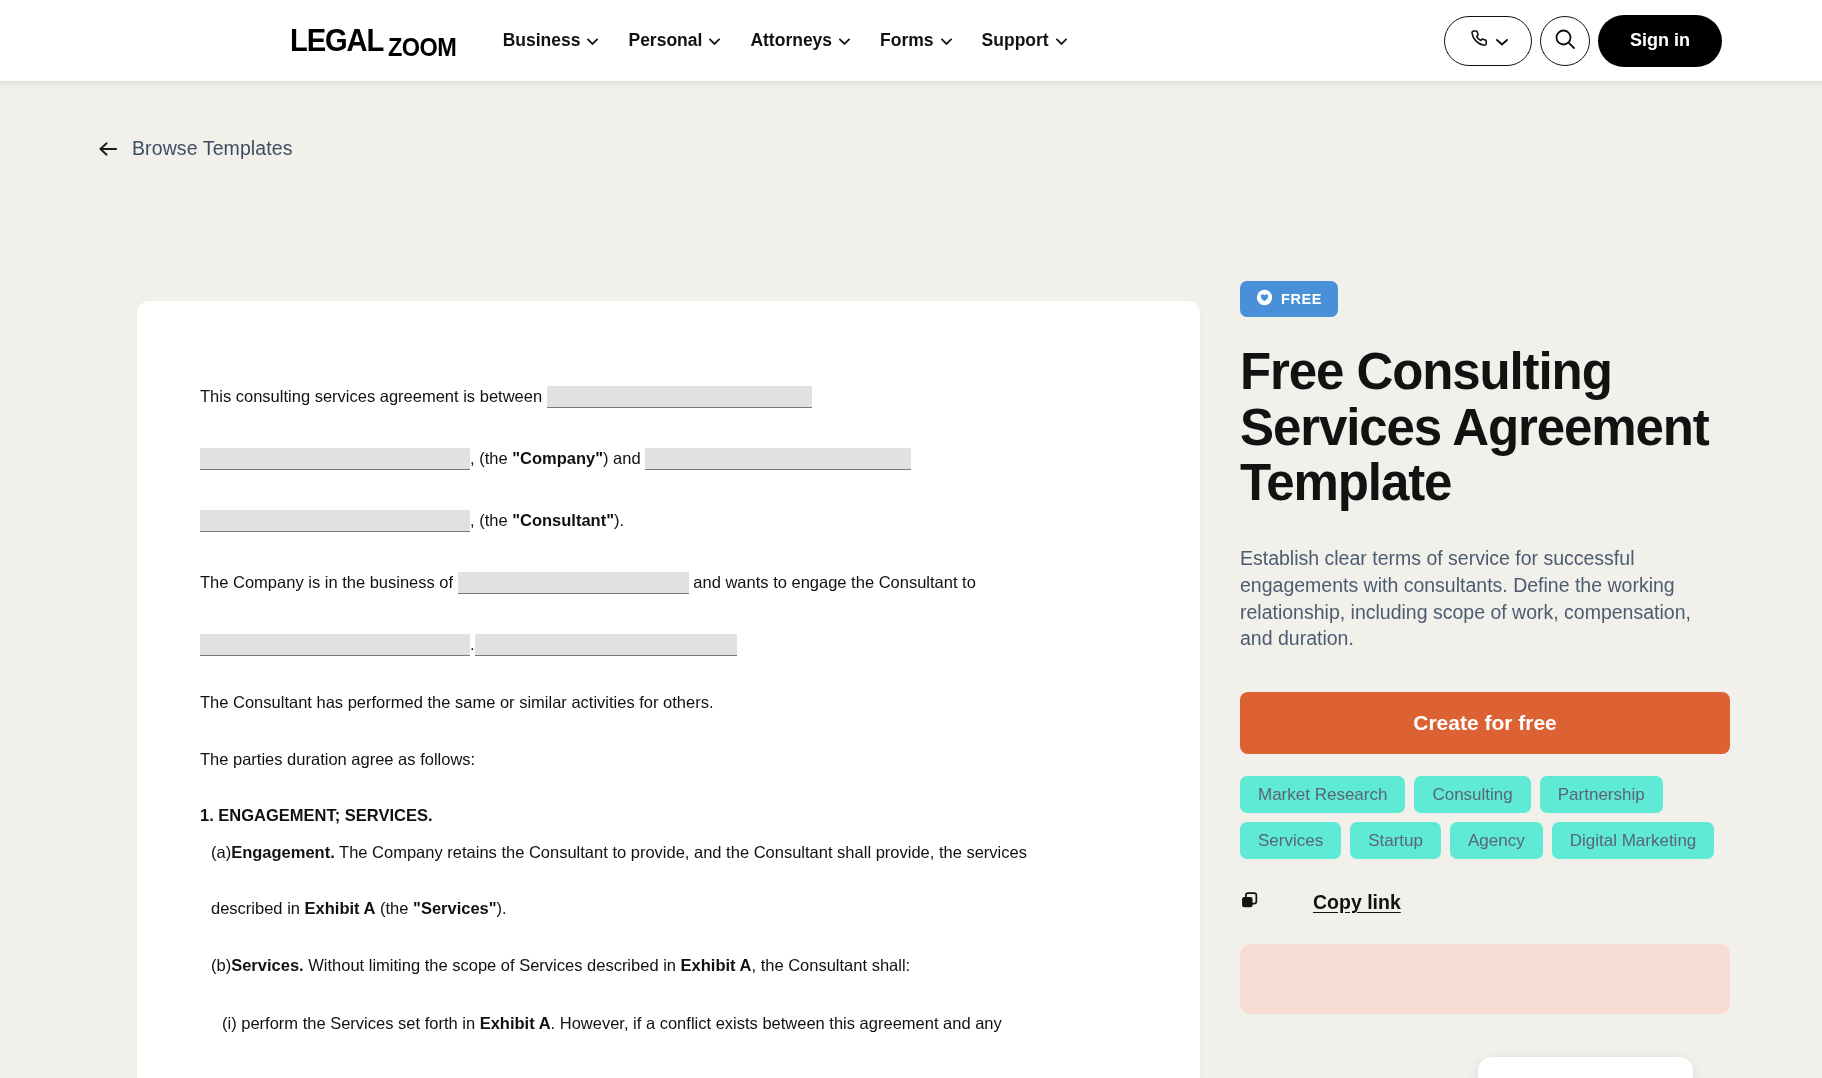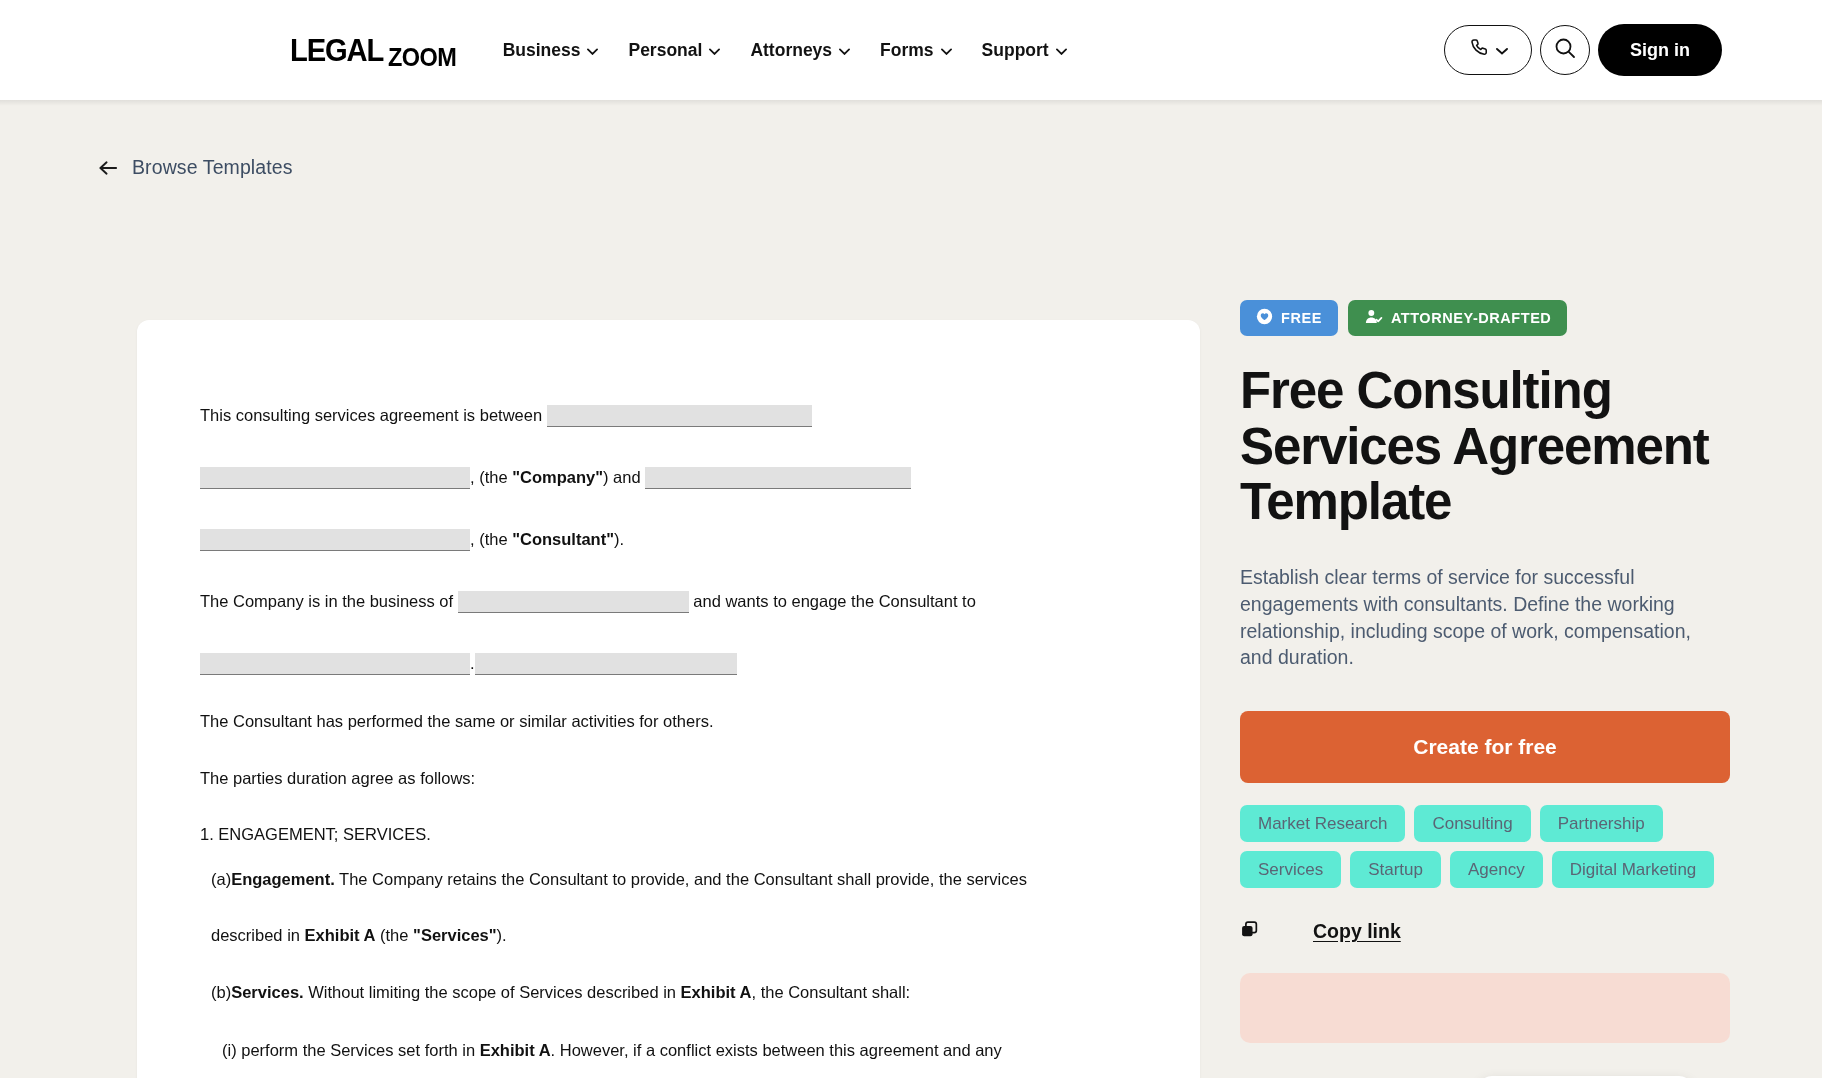--- a/index.html
+++ b/index.html
@@ -8,21 +8,21 @@
     width: 1822px;
     height: 1078px;
     overflow: hidden;
     font-family: "Liberation Sans", sans-serif;
     background: #F2F0EB;
   }
 
   
   .header {
     position: relative;
-    height: 100px;
+    height: 81px;
     background: #FFFFFF;
     display: flex;
     align-items: center;
     z-index: 40;
   }
   .header-inner {
     width: 100%;
     height: 100%;
     display: flex;
     align-items: center;
@@ -188,21 +188,21 @@
     background: #E1E1E1;
     border-bottom: 1px solid #7a7a7a;
     vertical-align: -6px;
   }
   .b-265 { width: 265px; }
   .b-270 { width: 270px; }
   .b-266 { width: 266px; }
   .b-231 { width: 231px; }
   .b-262 { width: 262px; }
   .bold { font-weight: 700; }
-  .sec-head { font-weight: 400; margin-bottom: 28px; }
+  .sec-head { font-weight: 700; margin-bottom: 20px; }
   .indent-a { padding-left: 11px; }
   .indent-b { padding-left: 11px; }
   .indent-i { padding-left: 22px; }
 
   
   .sidebar {
     position: absolute;
     left: 1240px;
     top: 200px;
     width: 500px;
@@ -234,21 +234,21 @@
   .side-desc {
     margin-top: 34px;
     font-size: 19.5px;
     line-height: 1.38;
     color: #4C5B70;
     width: 465px;
   }
   .cta {
     margin-top: 40px;
     width: 490px;
-    height: 72px;
+    height: 62px;
     background: #DC6233;
     border: none;
     border-radius: 8px;
     color: #fff;
     font-size: 21px;
     font-weight: 700;
     cursor: pointer;
     font-family: "Liberation Sans", sans-serif;
   }
   .tags {
@@ -466,30 +466,20 @@
     <div class="badges">
       <div class="badge badge-free">
         <span>
           <svg width="17" height="17" viewBox="0 0 20 20">
             <circle cx="10" cy="10" r="9" fill="#fff"></circle>
             <path d="M10 14.2 C10 14.2 5.6 11.7 5.6 8.7 C5.6 7.3 6.7 6.3 8 6.3 C8.9 6.3 9.6 6.8 10 7.4 C10.4 6.8 11.1 6.3 12 6.3 C13.3 6.3 14.4 7.3 14.4 8.7 C14.4 11.7 10 14.2 10 14.2 Z" fill="#4A90D9"></path>
           </svg>
         </span>
         <span>FREE</span>
       </div>
-      <div class="badge badge-attorney">
-        <span>
-          <svg width="19" height="17" viewBox="0 0 22 18">
-            <circle cx="8.5" cy="5" r="3.4" fill="#fff"></circle>
-            <path d="M2.2 16.5 C2.2 12.6 4.9 10.2 8.5 10.2 C12.1 10.2 14.8 12.6 14.8 16.5 Z" fill="#fff"></path>
-            <path d="M14.4 12.6 L16.4 14.6 L20.2 10.6" stroke="#fff" stroke-width="2" fill="none" stroke-linecap="round" stroke-linejoin="round"></path>
-          </svg>
-        </span>
-        <span>ATTORNEY-DRAFTED</span>
-      </div>
     </div>
 
     <h1 class="side-title">Free Consulting Services Agreement Template</h1>
 
     <p class="side-desc">Establish clear terms of service for successful engagements with consultants. Define the working relationship, including scope of work, compensation, and duration.</p>
 
     <button class="cta">Create for free</button>
 
     <div class="tags">
       <div class="tag">Market Research</div>

